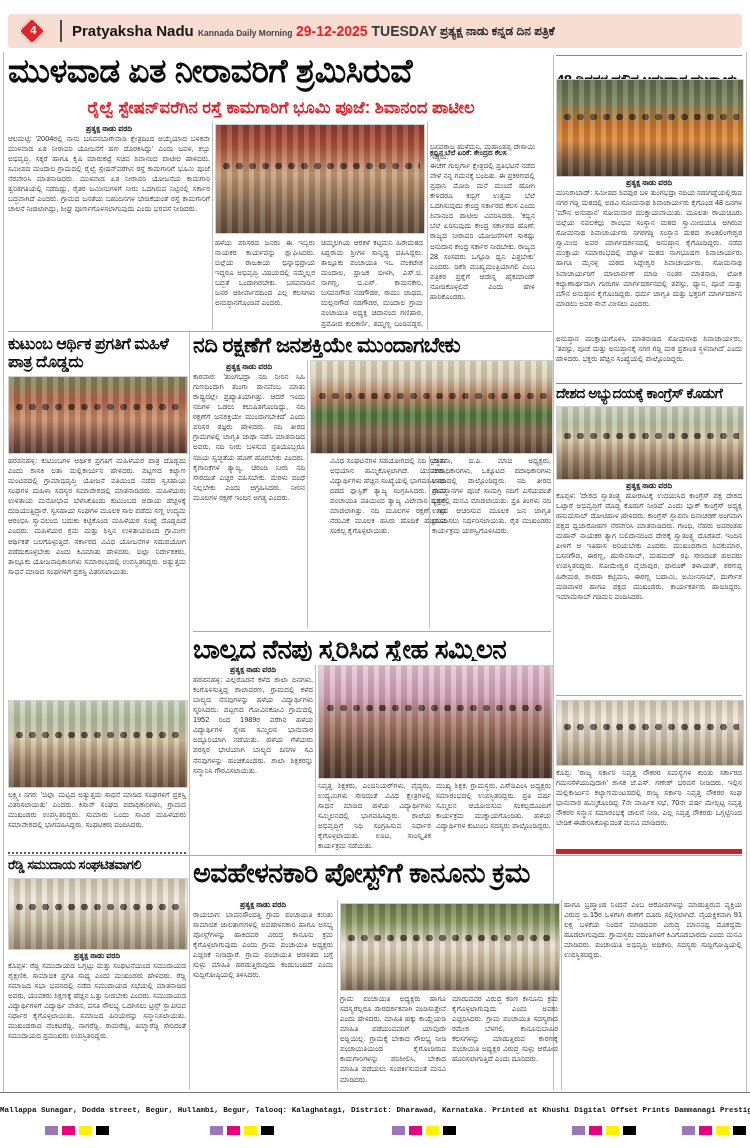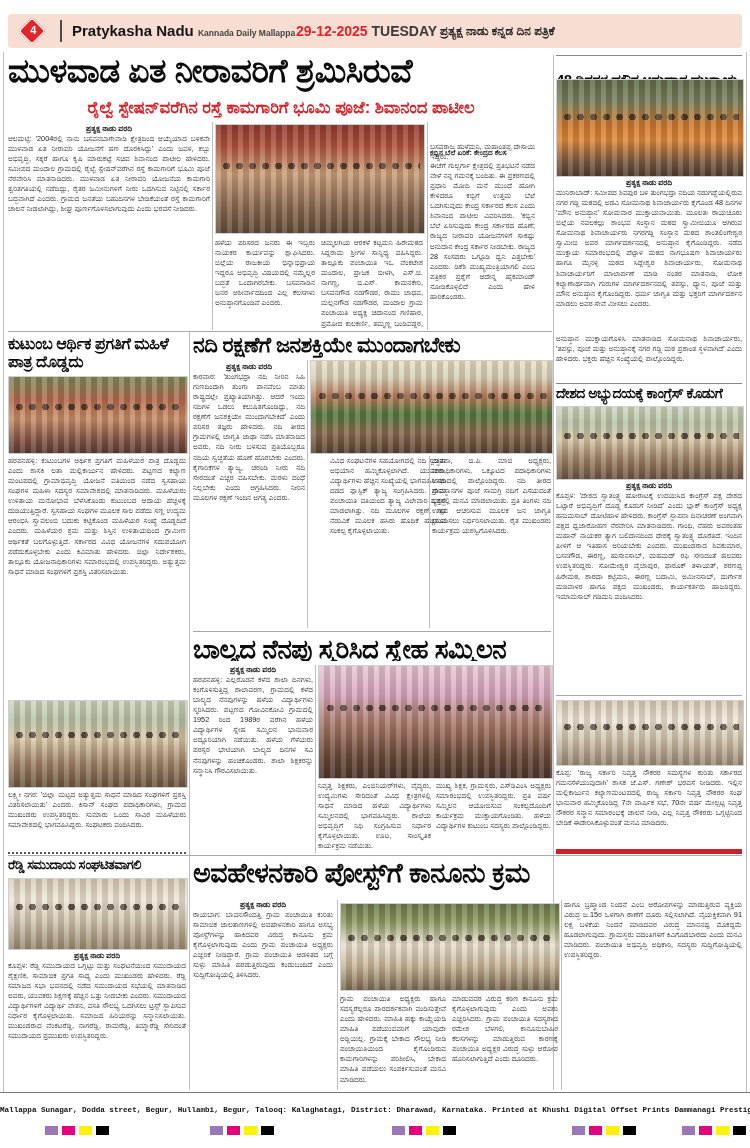--- a/index.html
+++ b/index.html
@@ -54,22 +54,22 @@
 <div class="page">
 
   <div class="vr" style="left:3px;top:52px;height:1040px;"></div>
   <div class="vr" style="left:746px;top:52px;height:1040px;"></div>
 
   <div class="hdrbar">
     <div class="diamond">
         <span>4</span>
       </div>
     <div class="hdr-div"></div>
-    <div class="mast"><span>Pratykasha Nadu</span>
-      <span class="mast-sub">Kannada Daily Mallappa</span></div>
+    <div class="mast"><span>Pratyaksha Nadu</span>
+      <span class="mast-sub">Kannada Daily Morning</span></div>
     <div class="hdr-date"><span>29-12-2025</span>
       <span class="hdr-day">TUESDAY</span></div>
     <div class="hdr-kn">ಪ್ರತ್ಯಕ್ಷ ನಾಡು ಕನ್ನಡ ದಿನ ಪತ್ರಿಕೆ</div>
   </div>
 
   <div>
     <div class="hl" style="left:8px;top:53px;width:546px;height:42px;font-size:33px;">ಮುಳವಾಡ ಏತ ನೀರಾವರಿಗೆ ಶ್ರಮಿಸಿರುವೆ</div>
     <div class="sub" style="left:8px;top:98px;width:546px;height:22px;font-size:16.5px;">ರೈಲ್ವೆ ಸ್ಟೇಷನ್‌ವರೆಗಿನ ರಸ್ತೆ ಕಾಮಗಾರಿಗೆ ಭೂಮಿ ಪೂಜೆ: ಶಿವಾನಂದ ಪಾಟೀಲ</div>
     <div class="by" style="left:8px;top:124px;width:202px;">ಪ್ರತ್ಯಕ್ಷ ನಾಡು ವರದಿ</div>
     <div class="txt" style="left:8px;top:134px;width:202px;height:196px;">ಆಲಮಟ್ಟಿ: '2004ರಲ್ಲಿ ನಾನು ಬಸವನಬಾಗೇವಾಡಿ ಕ್ಷೇತ್ರದಿಂದ ಆಯ್ಕೆಯಾದ ಬಳಿಕವೇ ಮುಳವಾಡ ಏತ ನೀರಾವರಿ ಯೋಜನೆಗೆ ಹಣ ದೊರಕಿಸಿದ್ದು' ಎಂದು ಜವಳಿ, ಕಬ್ಬು ಅಭಿವೃದ್ಧಿ, ಸಕ್ಕರೆ ಹಾಗೂ ಕೃಷಿ ಮಾರುಕಟ್ಟೆ ಸಚಿವ ಶಿವಾನಂದ ಪಾಟೀಲ ಹೇಳಿದರು. ಸಮೀಪದ ಮಂದಾಲ ಗ್ರಾಮದಲ್ಲಿ ರೈಲ್ವೆ ಸ್ಟೇಷನ್‌ವರೆಗಿನ ರಸ್ತೆ ಕಾಮಗಾರಿಗೆ ಭೂಮಿ ಪೂಜೆ ನೆರವೇರಿಸಿ ಮಾತನಾಡಿದರು. ಮುಳವಾಡ ಏತ ನೀರಾವರಿ ಯೋಜನೆಯ ಕಾಮಗಾರಿ ತ್ವರಿತಗತಿಯಲ್ಲಿ ನಡೆದಿದ್ದು, ರೈತರ ಜಮೀನುಗಳಿಗೆ ನೀರು ಒದಗಿಸುವ ನಿಟ್ಟಿನಲ್ಲಿ ಸರ್ಕಾರ ಬದ್ಧವಾಗಿದೆ ಎಂದರು. ಗ್ರಾಮದ ಜನತೆಯ ಬಹುದಿನಗಳ ಬೇಡಿಕೆಯಂತೆ ರಸ್ತೆ ಕಾಮಗಾರಿಗೆ ಚಾಲನೆ ನೀಡಲಾಗಿದ್ದು, ಶೀಘ್ರ ಪೂರ್ಣಗೊಳಿಸಲಾಗುವುದು ಎಂದು ಭರವಸೆ ನೀಡಿದರು.</div>

